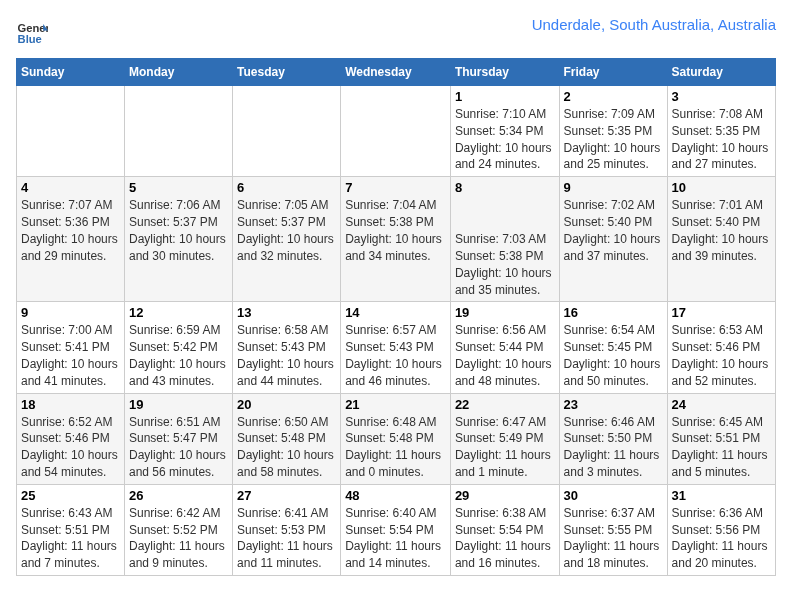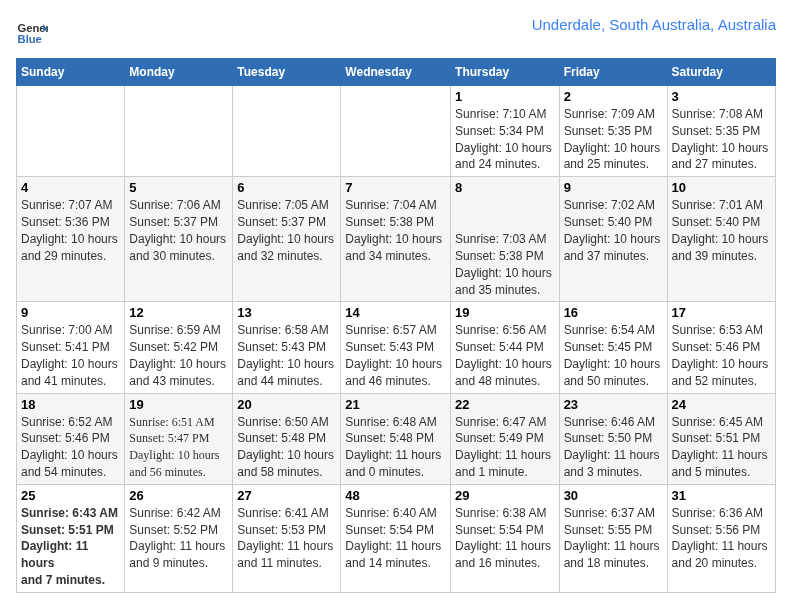--- a/index.html
+++ b/index.html
@@ -244,21 +244,21 @@
       <tr>
         <td>
           <span class="day-num">18</span>
           <div class="day-info" style="white-space: pre-line;">Sunrise: 6:52 AM
 Sunset: 5:46 PM
 Daylight: 10 hours
 and 54 minutes.</div>
         </td>
         <td>
           <span class="day-num">19</span>
-          <div class="day-info" style="white-space: pre-line; font-family: Liberation Serif, serif;">Sunrise: 6:51 AM
+          <div class="day-info" style="white-space: pre-line;">Sunrise: 6:51 AM
 Sunset: 5:47 PM
 Daylight: 10 hours
 and 56 minutes.</div>
         </td>
         <td>
           <span class="day-num">20</span>
           <div class="day-info" style="white-space: pre-line;">Sunrise: 6:50 AM
 Sunset: 5:48 PM
 Daylight: 10 hours
 and 58 minutes.</div>
@@ -288,21 +288,21 @@
           <span class="day-num">24</span>
           <div class="day-info" style="white-space: pre-line;">Sunrise: 6:45 AM
 Sunset: 5:51 PM
 Daylight: 11 hours
 and 5 minutes.</div>
         </td>
       </tr>
       <tr>
         <td>
           <span class="day-num">25</span>
-          <div class="day-info" style="white-space: pre-line; font-weight: bold;">Sunrise: 6:43 AM
+          <div class="day-info" style="white-space: pre-line;">Sunrise: 6:43 AM
 Sunset: 5:51 PM
 Daylight: 11 hours
 and 7 minutes.</div>
         </td>
         <td>
           <span class="day-num">26</span>
           <div class="day-info" style="white-space: pre-line;">Sunrise: 6:42 AM
 Sunset: 5:52 PM
 Daylight: 11 hours
 and 9 minutes.</div>

